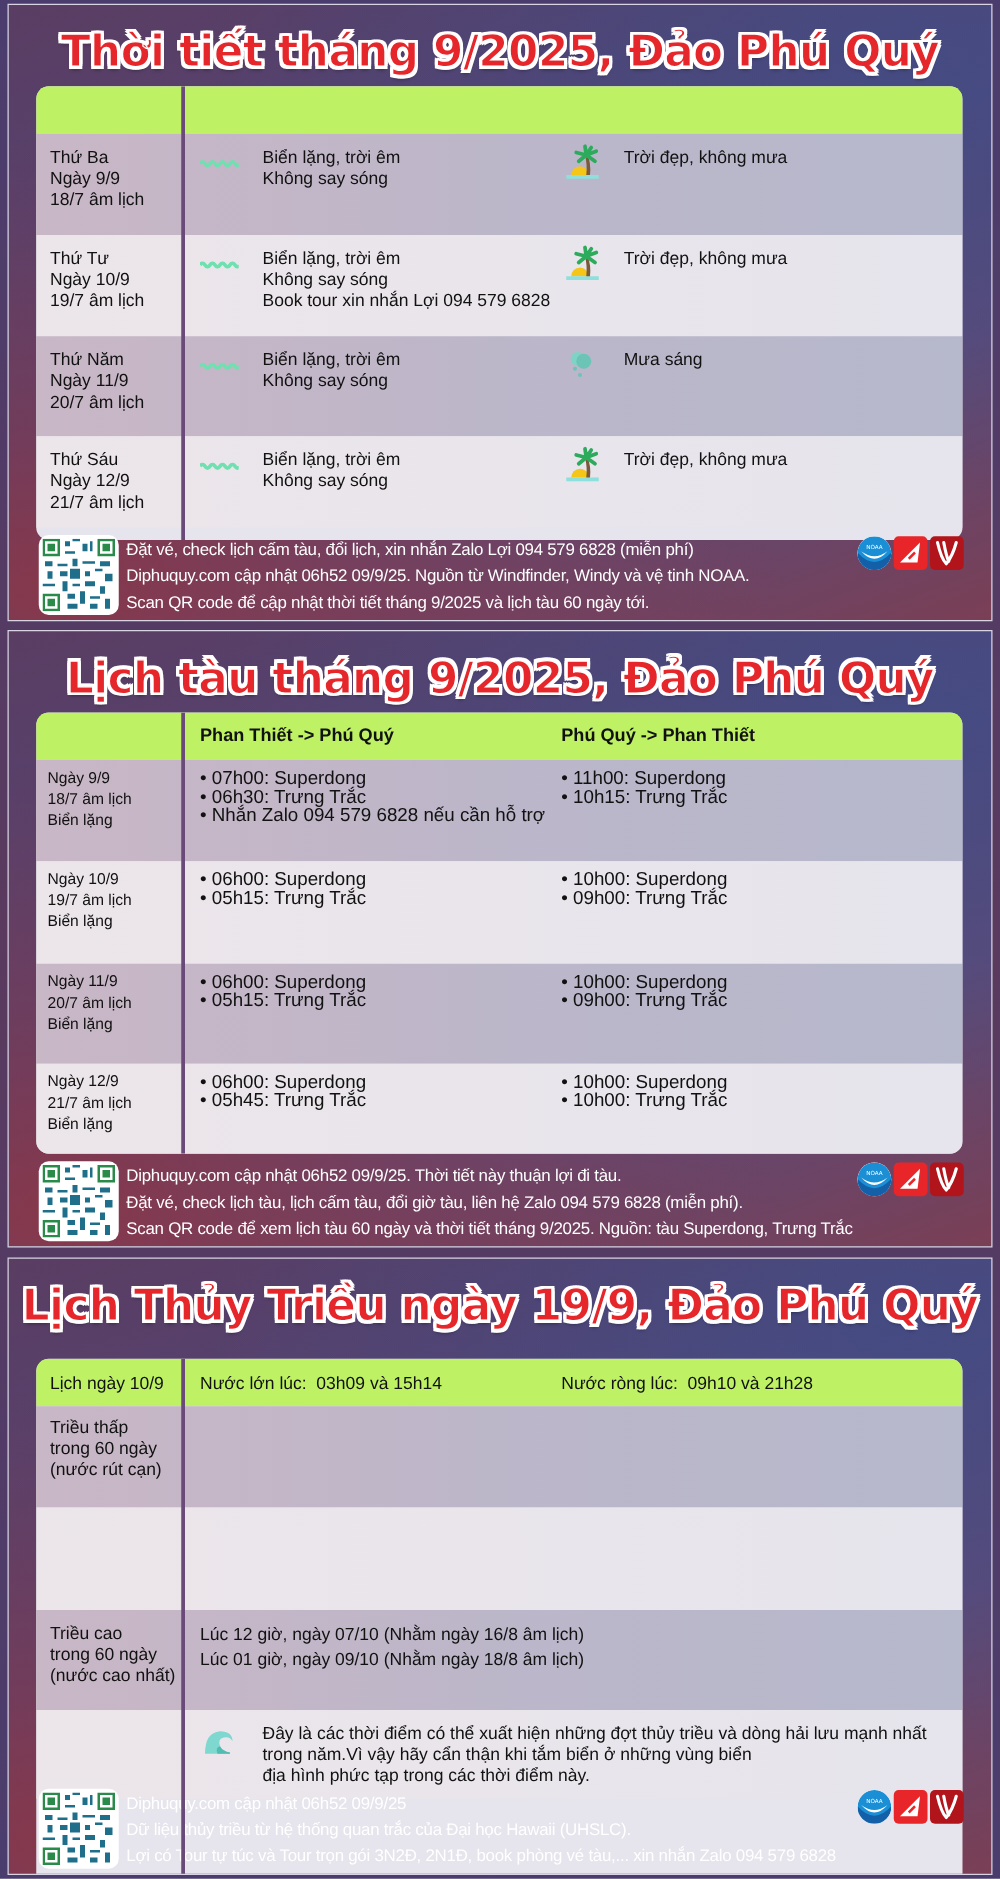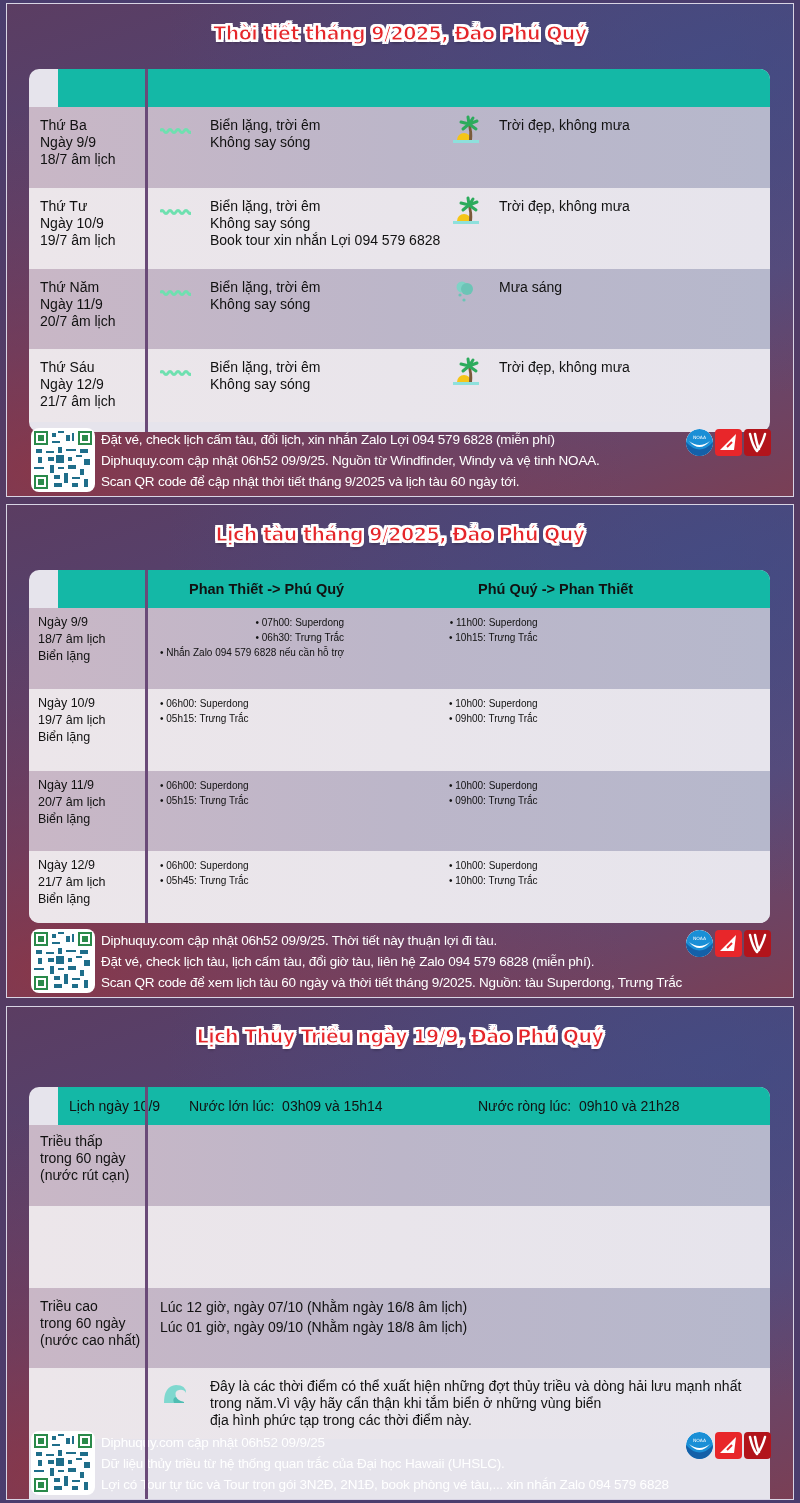--- a/index.html
+++ b/index.html
@@ -20,21 +20,21 @@
       linear-gradient(160deg, #5b3d62 0%, #4f4679 45%, #5b4a78 70%, #7a3f55 100%);
     overflow: hidden;
   }
   .panel-title {
     position: absolute;
     left: 0; right: 0;
     top: 18px;
     text-align: center;
     font-family: "DejaVu Sans", sans-serif;
     font-weight: bold;
-    font-size: 19px;
+    font-size: 35px;
     letter-spacing: -0.5px;
     color: #e5262a;
     -webkit-text-stroke: 1px #ffffff;
     text-shadow:
       2px 0 0 #fff, -2px 0 0 #fff, 0 2px 0 #fff, 0 -2px 0 #fff,
       2px 2px 0 #fff, -2px -2px 0 #fff, 2px -2px 0 #fff, -2px 2px 0 #fff,
       0 3px 3px rgba(0,0,0,0.35);
   }
   .card {
     position: absolute;
@@ -54,21 +54,21 @@
   }
   .row {
     position: absolute;
     left: 0; right: 0;
     font-size: 14px;
     color: #111;
     line-height: 17px;
   }
   .row.dark { background: linear-gradient(90deg, #c9b7c6 0%, #bcb6c9 50%, #b6b8cc 100%); }
   .row.light { background: linear-gradient(90deg, #ece6ea 0%, #e6e4ec 100%); }
-  .row.head { background: #14b8a6; margin-left: 29px; }
+  .row.head { background: #bef264; }
   .cell { position: absolute; }
   .c-date { left: 11px; top: 10px; width: 100px; }
   .wave-icon {
     position: absolute;
     left: 131px; top: 21px;
     width: 31px; height: 6px;
   }
   .sea-text { left: 181px; top: 10px; }
   .sky-icon { position: absolute; left: 422px; top: 8px; width: 30px; height: 30px; }
   .sky-text { left: 470px; top: 10px; }
@@ -99,21 +99,21 @@
     position: absolute;
     right: 0; top: 4px;
     display: flex; gap: 2px;
   }
   .logo { width: 27px; height: 27px; border-radius: 4px; display: flex; align-items: center; justify-content: center; }
   .logo.noaa { border-radius: 50%; background: #fff; overflow: hidden; }
   .logo.windy { background: #e8262a; }
   .logo.windfinder { background: #b2141b; }
 
   .ferry-head { font-weight: bold; font-size: 14.5px; }
-  .ferry-line { font-size: 10px; line-height: 15px; text-align: right; }
+  .ferry-line { font-size: 15px; line-height: 15px; }
   .tide-line { line-height: 20px; }
 </style>
 </head>
 <body>
 
 <section class="panel" style="top:3px; height:494px;">
   <h1 class="panel-title">Thời tiết tháng 9/2025, Đảo Phú Quý</h1>
 
   <div class="card" style="top:65px; height:363px;">
     <div class="vline"></div>

